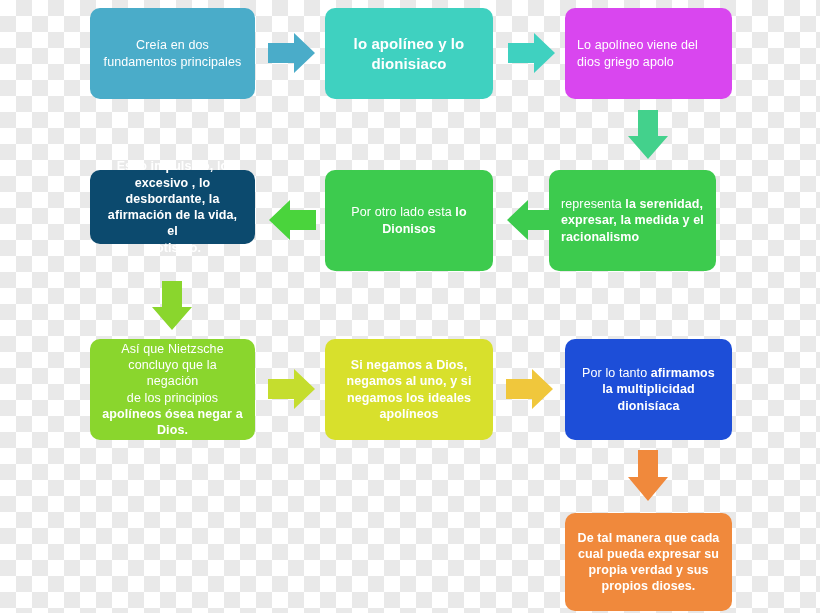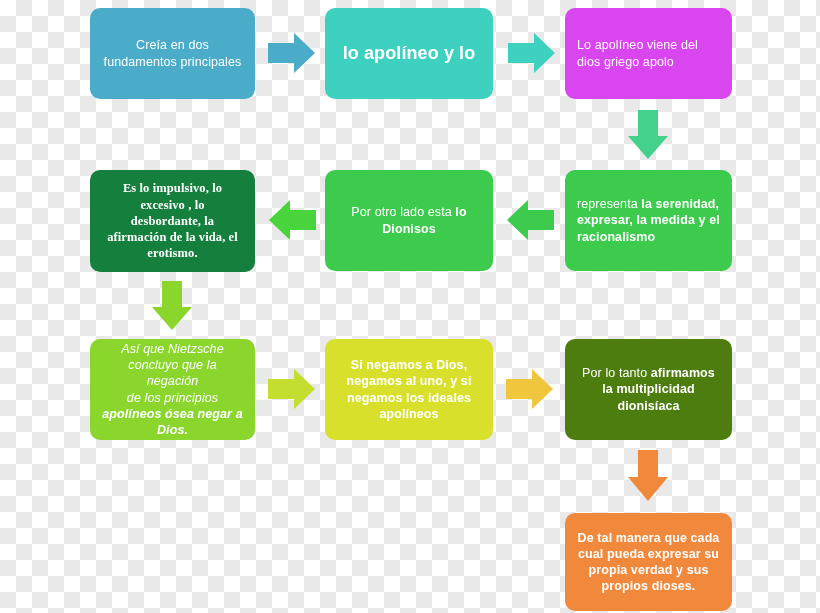--- a/index.html
+++ b/index.html
@@ -83,71 +83,72 @@
       <svg viewBox="0 0 44 50" preserveAspectRatio="none" xmlns="http://www.w3.org/2000/svg">
         <polygon points="12,0 32,0 32,26 42,26 22,49 2,26 12,26" fill="#f0893c"></polygon>
       </svg>
     </div>
     <div class="node c-center" style="left: 90px; top: 8px; width: 165px; height: 91px; background: rgb(74, 172, 201); font-size: 12.5px;">
       <div class="txt">
         <div><span>Creía en dos</span></div>
         <div><span>fundamentos principales</span></div>
       </div>
     </div>
-    <div class="node c-center" style="left: 325px; top: 8px; width: 168px; height: 91px; background: rgb(63, 209, 192); font-size: 18px;">
+    <div class="node c-center" style="left: 325px; top: 8px; width: 168px; height: 91px; background: rgb(63, 209, 192); font-size: 15px;">
       <div class="txt">
         <div><span class="b">lo apolíneo y lo</span></div>
+        <div><span class="b">dionisiaco</span></div>
       </div>
     </div>
     <div class="node c-left" style="left: 565px; top: 8px; width: 167px; height: 91px; background: #d946ef; font-size: 12.5px;">
       <div class="txt">
         <div><span>Lo apolíneo viene del</span></div>
         <div><span>dios griego apolo</span></div>
       </div>
     </div>
-    <div class="node c-left" style="left: 565px; top: 170px; width: 167px; height: 101px; background: rgb(61, 203, 78); font-size: 12.5px;">
+    <div class="node c-left" style="left: 549px; top: 170px; width: 167px; height: 101px; background: rgb(61, 203, 78); font-size: 12.5px;">
       <div class="txt">
         <div><span> representa </span><span class="b">la serenidad,</span></div>
         <div><span class="b">expresar, la medida y el</span></div>
         <div><span class="b">racionalismo</span></div>
       </div>
     </div>
     <div class="node c-center" style="left: 325px; top: 170px; width: 168px; height: 101px; background: rgb(61, 203, 78); font-size: 12.5px; align-items: center;">
       <div class="txt">
         <div><span>Por otro lado esta </span><span class="b">lo</span></div>
         <div><span class="b">Dionisos</span></div>
       </div>
     </div>
-    <div class="node c-center" style="left: 90px; top: 170px; width: 165px; height: 102px; background: #15803d; font-size: 12.5px; font-family: Liberation Serif, serif;">
+    <div class="node c-center" style="left: 90px; top: 170px; width: 165px; height: 74px; background: #0c4a6e; font-size: 12.5px;">
       <div class="txt">
         <div><span class="b">Es lo impulsivo, lo</span></div>
         <div><span class="b">excesivo , lo</span></div>
         <div><span class="b">desbordante, la</span></div>
         <div><span class="b">afirmación de la vida, el</span></div>
         <div><span class="b">erotismo.</span></div>
       </div>
     </div>
-    <div class="node c-center" style="left: 90px; top: 339px; width: 165px; height: 101px; background: rgb(138, 214, 45); font-size: 12.5px; font-style: italic;">
+    <div class="node c-center" style="left: 90px; top: 339px; width: 165px; height: 101px; background: rgb(138, 214, 45); font-size: 12.5px;">
       <div class="txt">
         <div><span>Así que Nietzsche</span></div>
         <div><span>concluyo que la negación</span></div>
         <div><span>de los principios</span></div>
         <div><span class="b">apolíneos ósea negar a</span></div>
         <div><span class="b">Dios.</span></div>
       </div>
     </div>
     <div class="node c-center" style="left: 325px; top: 339px; width: 168px; height: 101px; background: rgb(216, 224, 44); font-size: 12.5px;">
       <div class="txt">
         <div><span class="b">Si negamos a Dios,</span></div>
         <div><span class="b">negamos al uno, y si</span></div>
         <div><span class="b">negamos los ideales</span></div>
         <div><span class="b">apolíneos</span></div>
       </div>
     </div>
-    <div class="node c-center" style="left: 565px; top: 339px; width: 167px; height: 101px; background: #4d7c0f; font-size: 12.5px;">
+    <div class="node c-center" style="left: 565px; top: 339px; width: 167px; height: 101px; background: #1d4ed8; font-size: 12.5px;">
       <div class="txt">
         <div><span>Por lo tanto </span><span class="b">afirmamos</span></div>
         <div><span class="b">la multiplicidad</span></div>
         <div><span class="b">dionisíaca</span></div>
       </div>
     </div>
     <div class="node c-center" style="left: 565px; top: 513px; width: 167px; height: 98px; background: rgb(240, 137, 60); font-size: 12.5px; justify-content: flex-end;">
       <div class="txt">
         <div><span class="b">De tal manera que cada</span></div>
         <div><span class="b">cual pueda expresar su</span></div>

